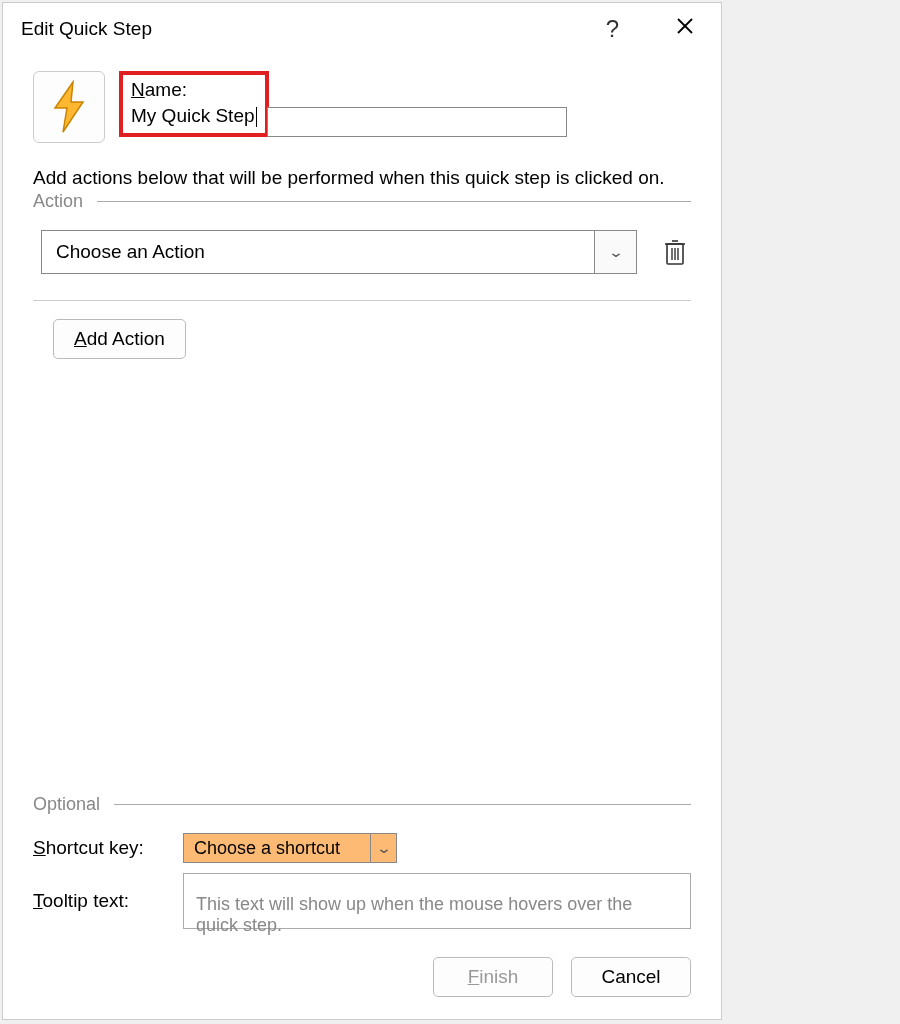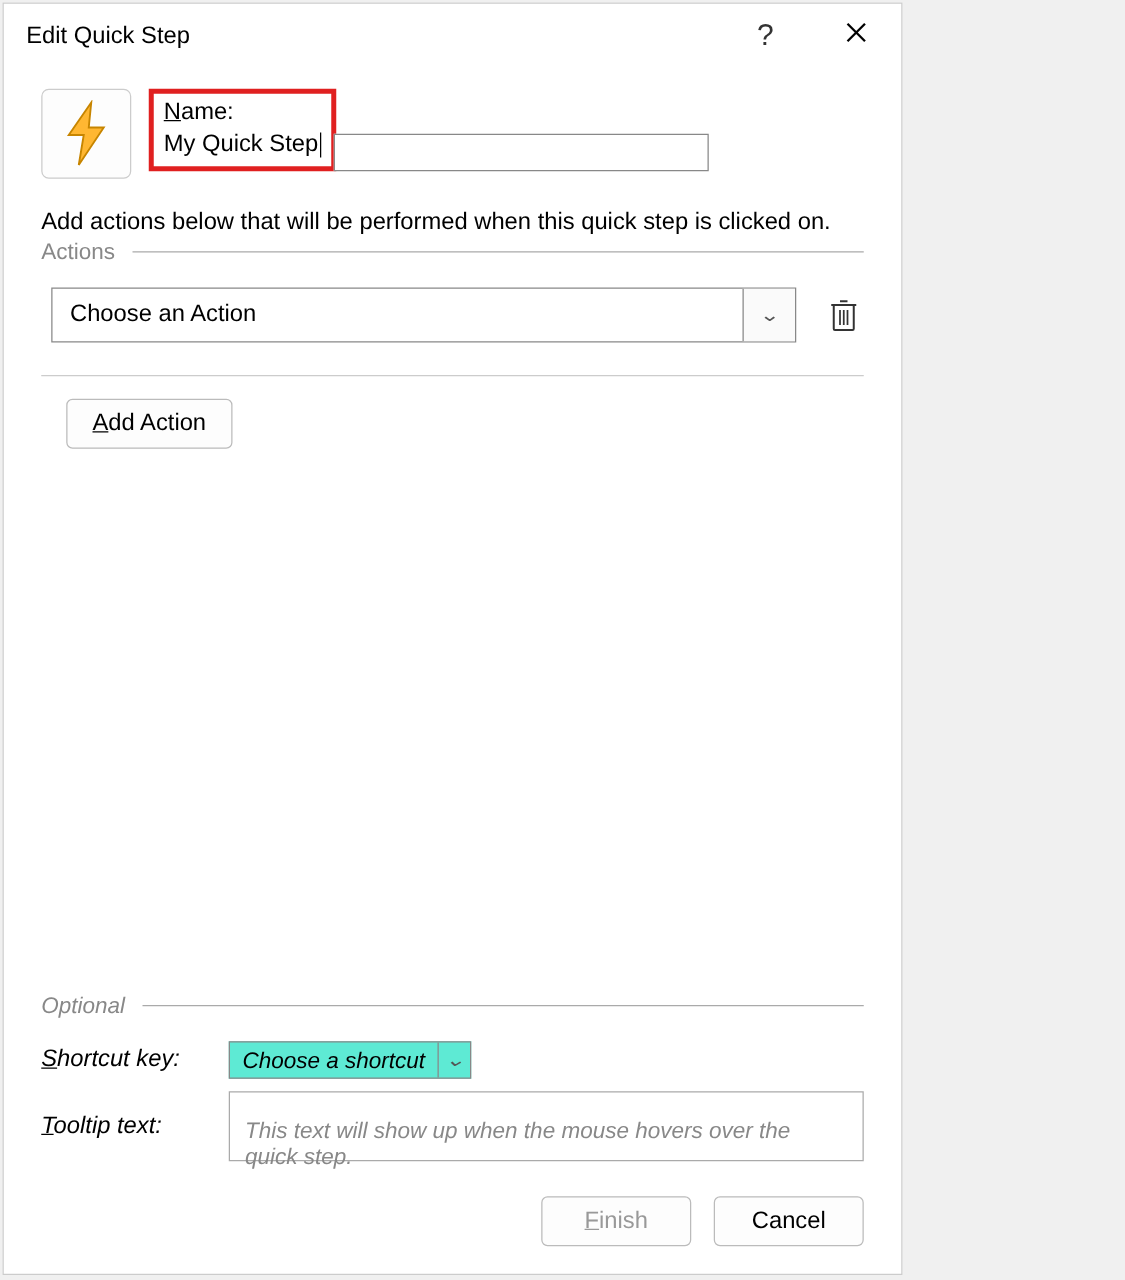--- a/index.html
+++ b/index.html
@@ -178,41 +178,41 @@
       display: inline-block;
     }
     .add-action-btn .underline {
       text-decoration: underline;
     }
     .spacer {
       flex: 1;
     }
     .optional-section {
       margin-top: 12px;
-      font-style: italic;
     }
     .option-row {
       display: flex;
       align-items: center;
       margin-bottom: 10px;
     }
     .option-label {
       font-size: 19px;
       color: #000;
       width: 150px;
     }
     .option-label .underline {
       text-decoration: underline;
     }
     .shortcut-dropdown {
       border: 1px solid #888;
       display: flex;
       align-items: center;
       height: 30px;
-      background: #5eead4;
+      background: #fdba74;
+      gap: 20px;
     }
     .shortcut-text {
       padding: 0 10px;
       font-size: 18px;
     }
     .shortcut-btn {
       width: 26px;
       height: 100%;
       border-left: 1px solid #888;
       display: flex;
@@ -293,21 +293,21 @@
           <span class="name-label"><span class="underline">N</span><span>ame:</span></span>
           <span class="name-input cursor-bar">My Quick Step</span>
         </div>
         <div class="name-input-extend"></div>
       </div>
     </div>
 
     <div class="instruction">Add actions below that will be performed when this quick step is clicked on.</div>
 
     <div class="section-header">
-      <div class="section-label">Actions</div>
+      <div class="section-label">Action</div>
       <div class="section-line"></div>
     </div>
 
     <div class="action-row">
       <div class="action-dropdown">
         <div class="action-dropdown-text">Choose an Action</div>
         <div class="action-dropdown-btn">
           <span class="chevron-v">⌄</span>
         </div>
       </div>

